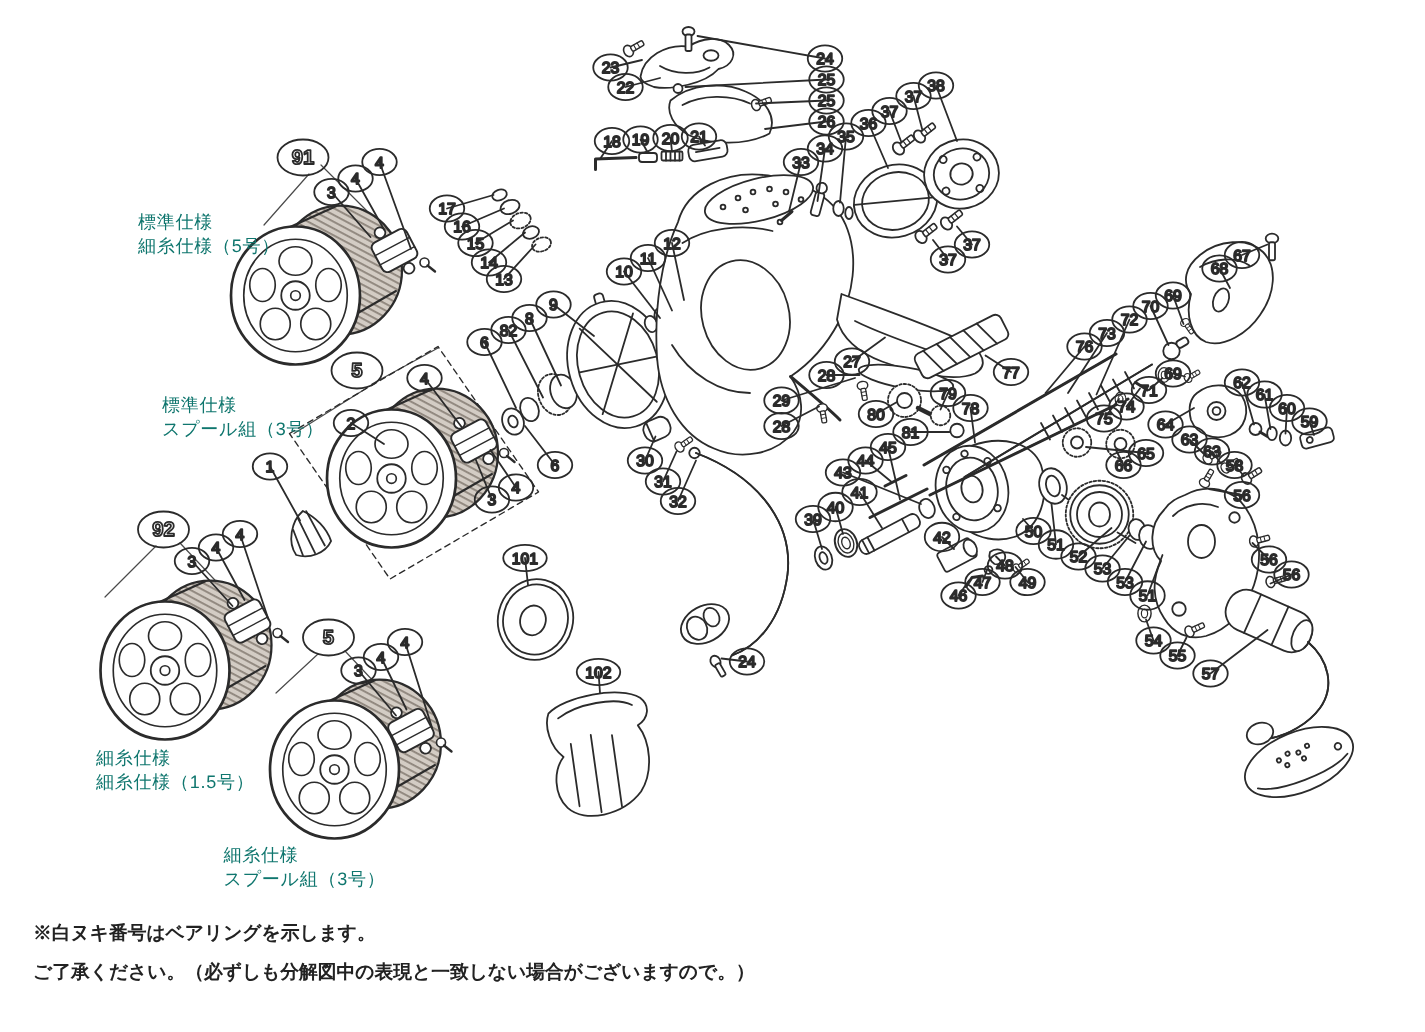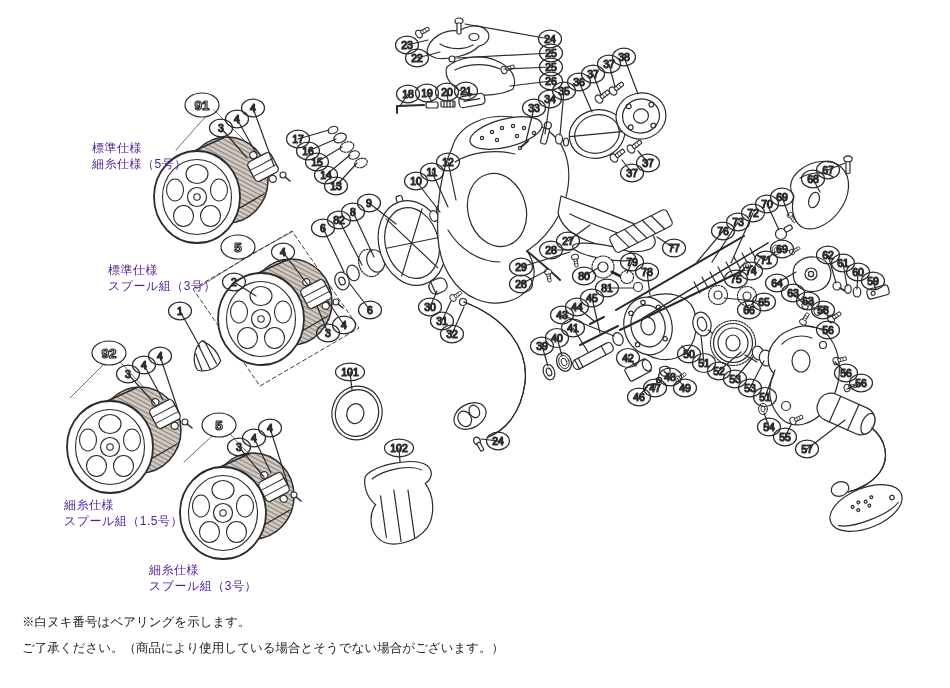--- a/index.html
+++ b/index.html
@@ -7,22 +7,22 @@
   #stage{position:absolute;left:0;top:0;width:950px;height:688px;}
   svg{display:block}
   
   #art *{stroke:#2b2b2b;stroke-width:1.2;fill:none;stroke-linecap:round;stroke-linejoin:round;}
   #art .f{fill:#ffffff;}
   #art .thin{stroke-width:0.8;stroke:#4a4a4a;}
   #art .w2{stroke-width:2;}
   #art .w3{stroke-width:3;}
   #art .dash{stroke-dasharray:4 3;stroke-width:0.9;}
   #art .knurl{stroke-dasharray:1.6 1.4;}
-  .spool-label{position:absolute;font-size:12px;line-height:16px;color:#4c1d95;letter-spacing:0.5px;white-space:nowrap;}
-  .notes{position:absolute;left:22px;top:614px;font-size:12.5px;color:#222;line-height:16px;}
+  .spool-label{position:absolute;font-size:12px;line-height:16px;color:#0f766e;letter-spacing:0.5px;white-space:nowrap;}
+  .notes{position:absolute;left:22px;top:614px;font-size:12.5px;color:#222;line-height:16px;font-weight:bold;}
   .notes p{margin:0 0 10px 0;}
   .notes p.multi{margin:0;}
   #callout-layer text{font-family:"Liberation Sans",sans-serif;}
 </style>
 </head>
 <body>
 
 <div id="stage">
 <svg id="diagram" width="950" height="688" viewBox="0 0 950 688" xmlns="http://www.w3.org/2000/svg">
   <defs>
@@ -980,24 +980,24 @@
 <div class="spool-label" style="left:92px;top:140px;">
   <span style="display:block">標準仕様</span>
   <span style="display:block">細糸仕様（5号）</span>
 </div>
 <div class="spool-label" style="left:108px;top:262px;">
   <span style="display:block">標準仕様</span>
   <span style="display:block">スプール組（3号）</span>
 </div>
 <div class="spool-label" style="left:64px;top:497px;">
   <span style="display:block">細糸仕様</span>
-  <span style="display:block">スプール組（1.5号）</span>
+  <span style="display:block">細糸仕様（1.5号）</span>
 </div>
 <div class="spool-label" style="left:149px;top:562px;">
   <span style="display:block">細糸仕様</span>
   <span style="display:block">スプール組（3号）</span>
 </div>
 
 <div class="notes">
   <p>※白ヌキ番号はベアリングを示します。</p>
-  <p class="multi">ご了承ください。（商品により使用している場合とそうでない場合がございます。）</p>
+  <p class="multi">ご了承ください。（必ずしも分解図中の表現と一致しない場合がございますので。）</p>
 </div>
 </div>
 
 </body></html>

